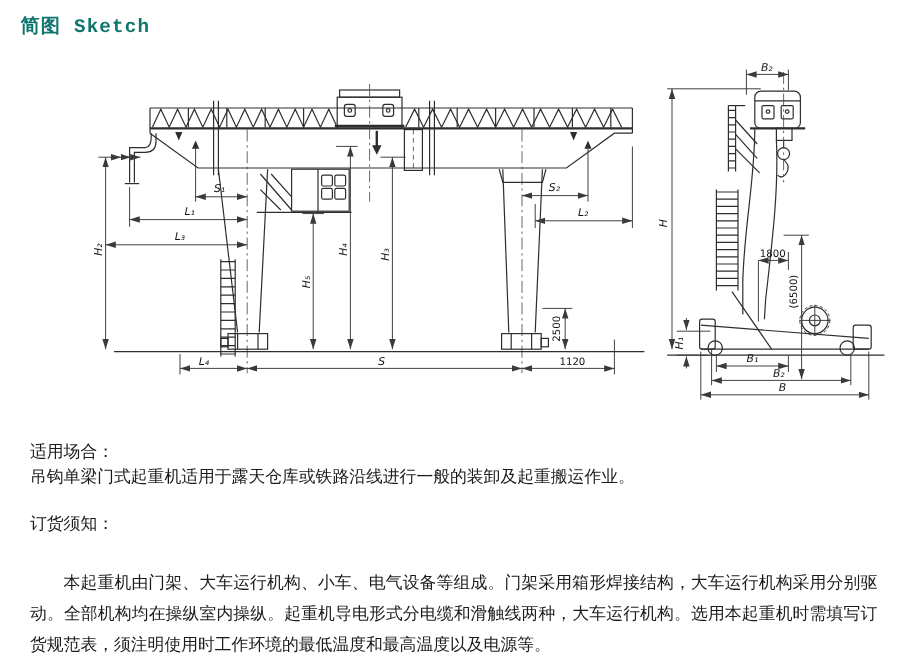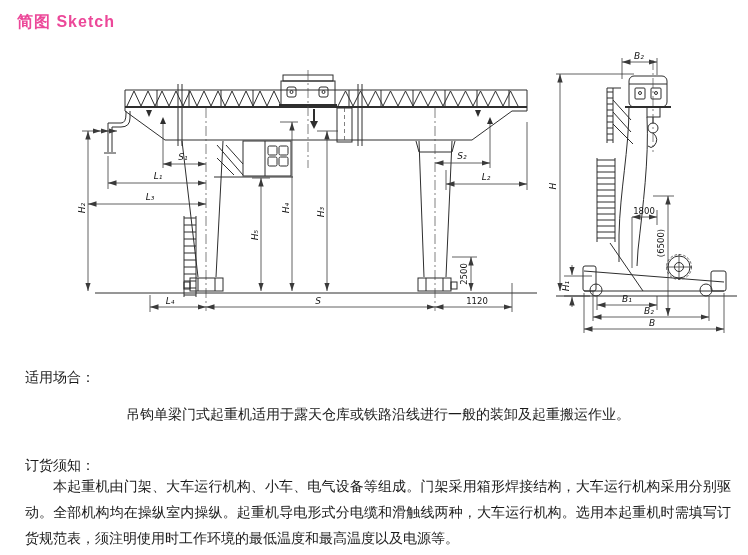--- a/index.html
+++ b/index.html
@@ -6,41 +6,41 @@
   body{
     width:748px;height:555px;
     background:#ffffff;
     position:relative;
     font-family:"Liberation Serif", serif;
     color:#1a1a1a;
     overflow:hidden;
   }
   .page-title{
     position:absolute;left:17px;top:12px;
-    font-family:Liberation Sans, sans-serif;
-    font-size:16px;font-weight:bold;color:#ec4899;
+    font-family:Liberation Mono, monospace;
+    font-size:16px;font-weight:bold;color:#0f766e;
     letter-spacing:1px;
   }
   svg.drawing{position:absolute;left:0;top:0;}
   svg .st{stroke:#2e2e2e;stroke-width:1;fill:none;}
   svg .st2{stroke:#2e2e2e;stroke-width:2;fill:none;}
   svg .dim{stroke:#3a3a3a;stroke-width:.8;fill:none;}
   svg .cl{stroke:#4a4a4a;stroke-width:.7;fill:none;stroke-dasharray:10 3 2 3;}
   svg .dsh{stroke:#4a4a4a;stroke-width:.7;fill:none;stroke-dasharray:4 3;}
   svg .fillb{fill:#2e2e2e;stroke:none;}
   svg text{fill:#141414;font-family:"DejaVu Sans", sans-serif;}
   .dimL{font-size:9px;font-style:italic;}
   .dimN{font-size:8.5px;}
   .sect{position:absolute;left:25px;width:706px;}
   .sect-heading{font-size:14px;line-height:20px;}
   .sect-body{font-size:14px;line-height:26px;}
   .indent{text-indent:2em;text-align:justify;}
   .usage-head{top:368px;}
-  .usage-body{top:402px;text-align:center;}
-  .order-head{top:456px;}
+  .usage-body{top:386px;}
+  .order-head{top:428px;}
   .order-body{top:474px;}
 </style>
 </head>
 <body>
 
 <div class="page-title">简图 Sketch</div>
 
 <svg class="drawing" width="748" height="360" viewBox="0 0 748 360" xmlns="http://www.w3.org/2000/svg">
   <defs>
     <marker id="ar" markerWidth="9" markerHeight="7" refX="8.5" refY="3" orient="auto-start-reverse" markerUnits="userSpaceOnUse">

